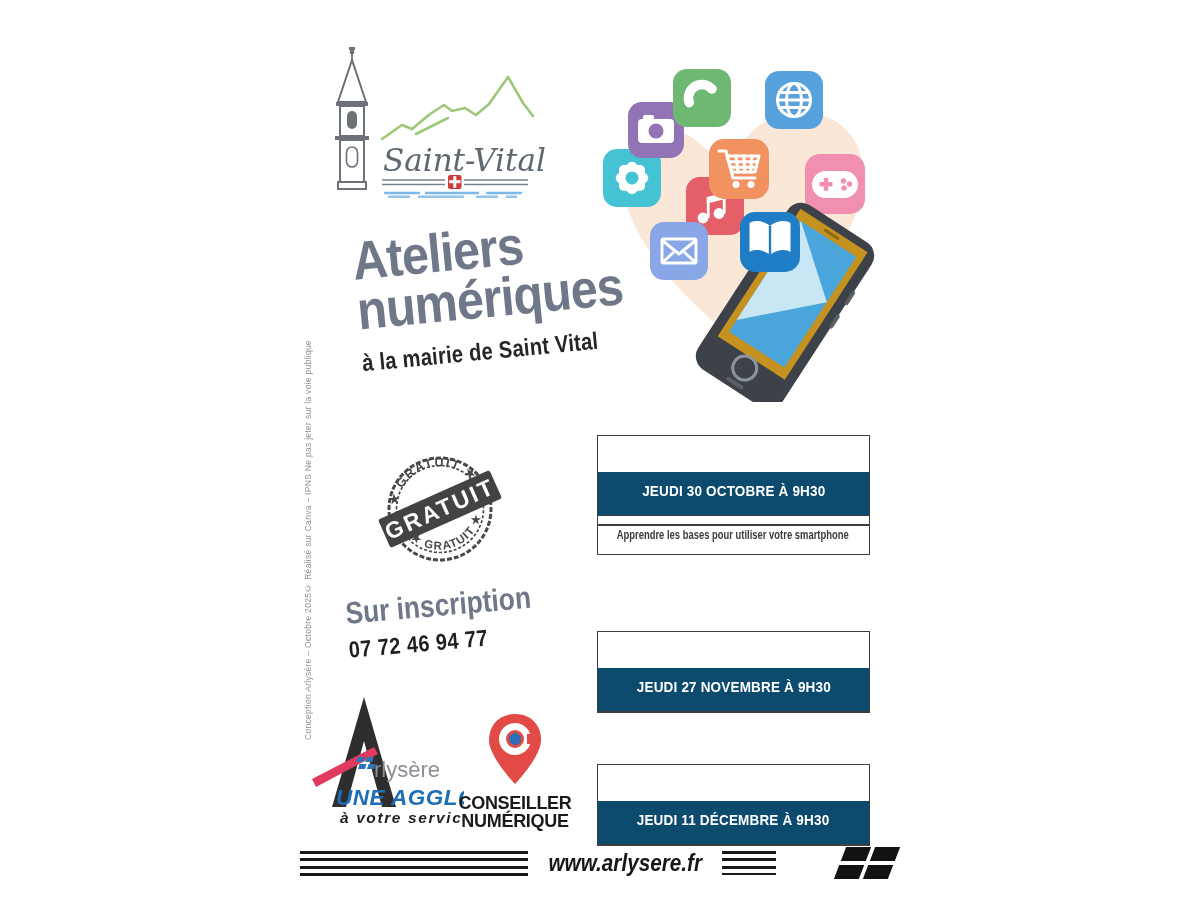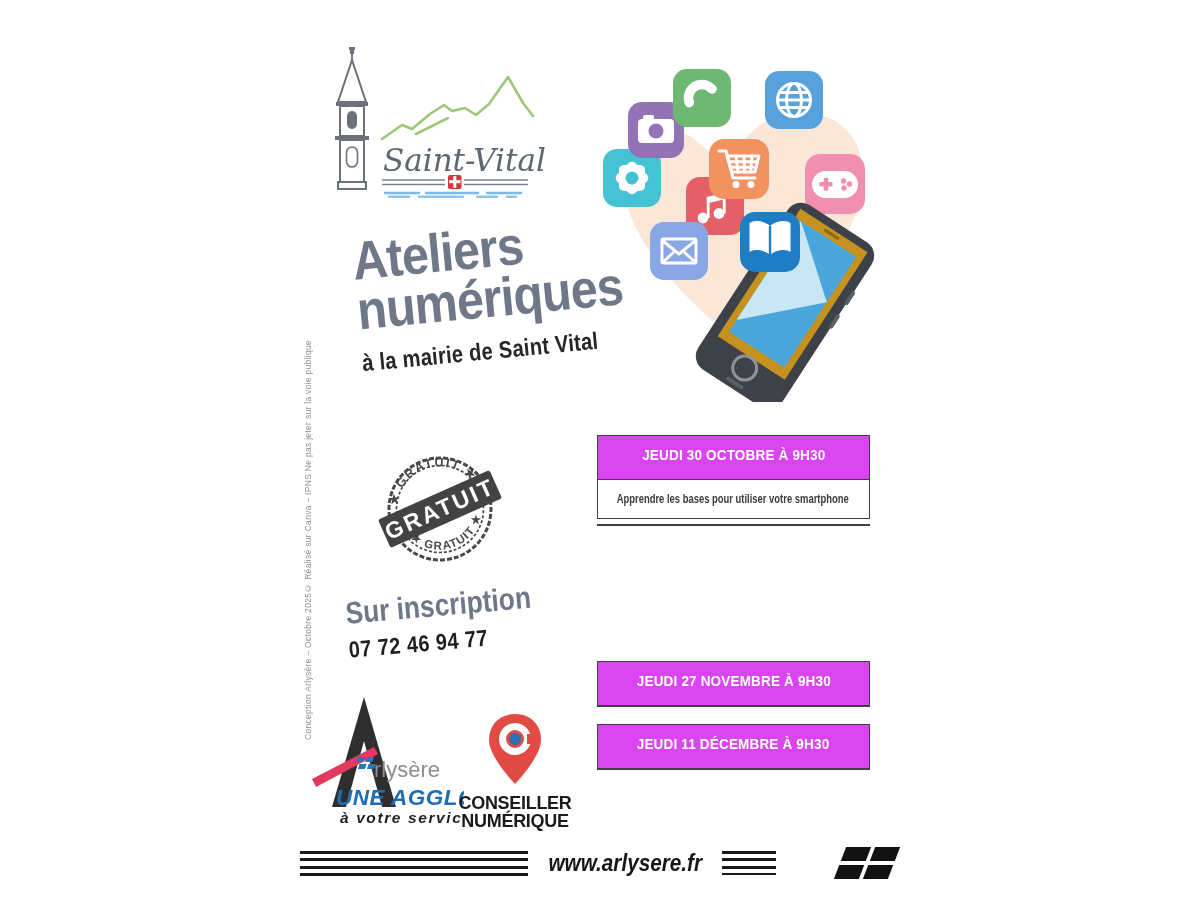--- a/index.html
+++ b/index.html
@@ -27,27 +27,27 @@
   .inscription{position:absolute;left:344px;top:596px;transform:rotate(-5deg);transform-origin:left top;}
   .inscription .lbl{font-weight:bold;color:#6e7888;font-size:31px;transform:scaleX(0.85);
     transform-origin:left;white-space:nowrap;}
   .inscription .tel{margin-top:5px;font-weight:bold;color:#1f1f1f;font-size:23px;
     transform:scaleX(0.87);transform-origin:left;white-space:nowrap;letter-spacing:0.5px;}
   
   .arl-logo{position:absolute;left:312px;top:695px;width:152px;height:138px;}
   .cn-logo{position:absolute;left:452px;top:712px;width:126px;height:122px;}
   
   .session-card{position:absolute;left:597px;width:271px;background:#fff;border:1.5px solid #3f3f3f;}
-  .session-header{background:#d946ef;color:#ffffff;text-align:center;font-weight:bold;font-size:15px;
-    padding:10px 4px 16px;border-bottom:1.5px solid #3f3f3f;letter-spacing:0.2px;}
+  .session-header{background:#0c4a6e;color:#ffffff;text-align:center;font-weight:bold;font-size:15px;
+    padding:10px 4px 16px;border-bottom:1.5px solid #3f3f3f;letter-spacing:0.2px;margin-top:36px;}
   .session-header span{display:inline-block;transform:scaleX(0.9);white-space:nowrap;}
   .session-body{padding:9px 10px;overflow:hidden;text-align:center;}
   .session-body .txt{display:inline-block;width:344px;font-weight:bold;font-size:13px;
     color:#3b3b3b;line-height:1.5;transform:scaleX(0.725);transform-origin:left top;white-space:pre-line;}
-  .card-1{top:435px;} .card-2{top:524px;} .card-3{top:661px;} .card-4{top:724px;}
+  .card-1{top:435px;} .card-2{top:524px;} .card-3{top:631px;} .card-4{top:764px;}
   
   .footer{position:absolute;left:300px;top:845px;width:602px;height:36px;display:flex;align-items:center;justify-content:flex-end;}
   .rule-lines{height:25px;background:repeating-linear-gradient(to bottom,#191919 0 3px,transparent 3px 7.3px);}
   .rule-left{flex:1;}
   .rule-small{width:54px;height:24px;}
   .site{font-style:italic;font-weight:bold;font-size:23px;color:#171717;margin:0 12px;white-space:nowrap;
     transform:scaleX(0.9);}
   .footer-spacer{width:64px;}
   .sq-grid{display:grid;grid-template-columns:25px 25px;grid-auto-rows:14px;gap:4px;
     transform:skewX(-21deg);margin-right:8px;}

